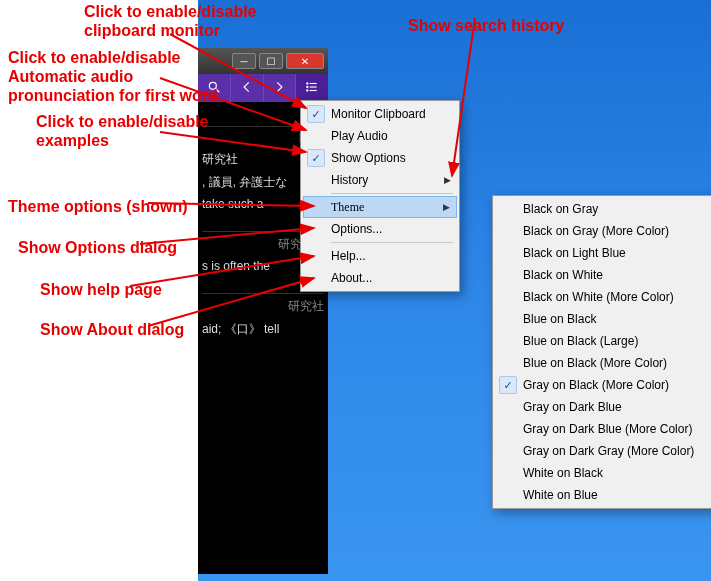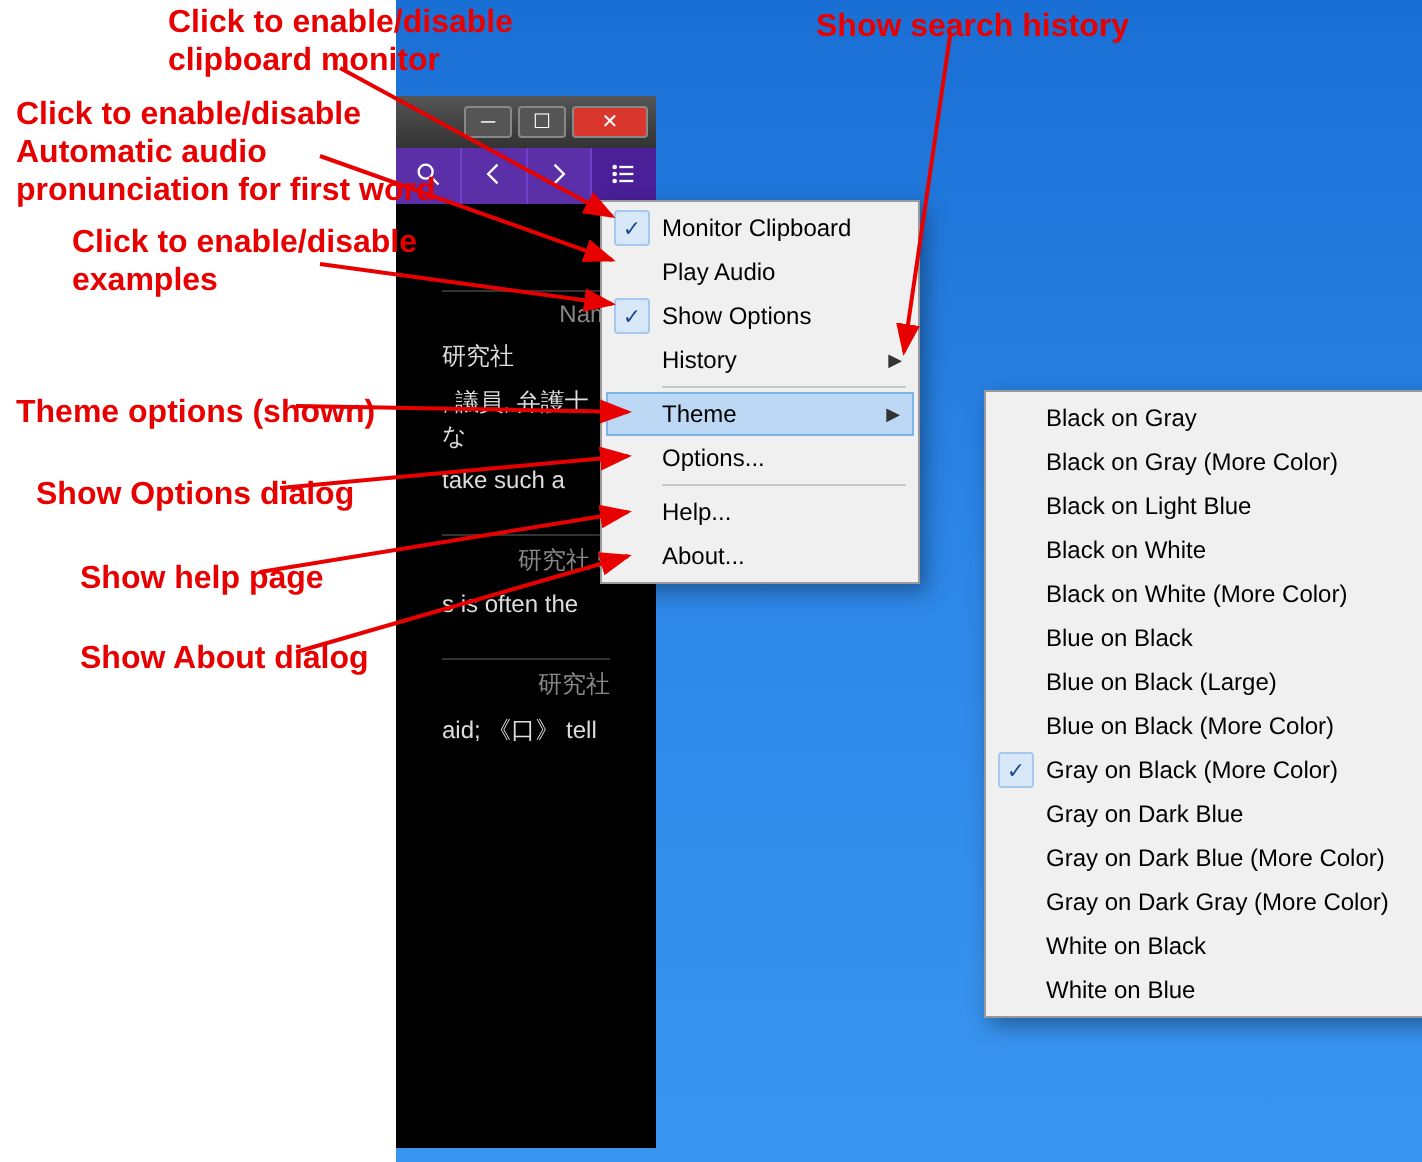--- a/index.html
+++ b/index.html
@@ -36,36 +36,36 @@
   }
   .toolbar .tbtn {
     flex:1; height:100%; display:flex; align-items:center; justify-content:center;
     border-right:1px solid #7040c8; color:#fff; cursor:pointer;
   }
   .toolbar .tbtn:last-child { border-right:none; background:#4a1f98; }
   .toolbar svg { width:14px; height:14px; stroke:#fff; fill:none; stroke-width:2; }
   .content {
     position:absolute; left:198px; top:102px; width:130px; bottom:7px;
     background:#000; color:#aaa; font-size:12px; overflow:hidden;
-    padding: 23px;
+    padding: 4px;
   }
   .content .line { margin: 6px 0; white-space: normal; color:#ddd; }
   .content .hdr { color:#888; text-align:right; margin-top:20px; border-top:1px solid #333; padding-top:4px;}
   
   .menu {
     position:absolute; background:#f0f0f0; border:1px solid #999;
     box-shadow: 3px 4px 10px rgba(0,0,0,0.35);
     padding: 2px;
   }
   .menu .mi {
     display:flex; align-items:center; height:22px;
     padding: 0 22px 0 28px; white-space:nowrap; cursor:default; position:relative;
     font-size: 12px;
   }
-  .menu .mi.highlight { background:#bcd8f5; border:1px solid #7cb5ea; height:22px; padding-left:27px; padding-right:21px;}
+  .menu .mi.highlight { background:#bcd8f5; border:1px solid #7cb5ea; height:22px; padding-left:27px; padding-right:21px;font-family:Liberation Serif, serif;}
   .menu .sep { height:1px; background:#c8c8c8; margin:2px 4px 2px 28px; }
   .menu .check {
     position:absolute; left:4px; top:2px; width:18px; height:18px;
     display:flex; align-items:center; justify-content:center;
     border:1px solid #a5c8ec; background:#d8e8f8; border-radius:2px;
     font-size:11px; color:#1a4b8c;
   }
   .menu .arrow { position:absolute; right:6px; font-size:9px; color:#333; }
   #menu1 { left: 300px; top: 100px; width: 160px; }
   #menu2 { left: 460px; top: 195px; width: 230px; max-height: 380px; margin-left: 32px; }
@@ -208,21 +208,21 @@
     </div>
   </div>
 
 <div class="anno" style="left:84px; top:2px; white-space:pre;">Click to enable/disable
 clipboard monitor</div>
 <div class="anno" style="left:8px; top:48px; white-space:pre;">Click to enable/disable
 Automatic audio
 pronunciation for first word</div>
 <div class="anno" style="left:36px; top:112px; white-space:pre;">Click to enable/disable
 examples</div>
-<div class="anno" style="left:408px; top:4px;">Show search history</div>
+<div class="anno" style="left:408px; top:16px;">Show search history</div>
 <div class="anno" style="left:8px; top:197px;">Theme options (shown)</div>
 <div class="anno" style="left:18px; top:238px;text-align:right;">Show Options dialog</div>
 <div class="anno" style="left:40px; top:280px;">Show help page</div>
 <div class="anno" style="left:40px; top:320px;">Show About dialog</div>
 
 <svg class="anno-arrow" style="left:0; top:0;" width="711" height="581">
   <defs>
     <marker id="ah" markerWidth="8" markerHeight="8" refX="7" refY="3" orient="auto">
       <polygon points="0,0 8,3 0,6"></polygon>
     </marker>

